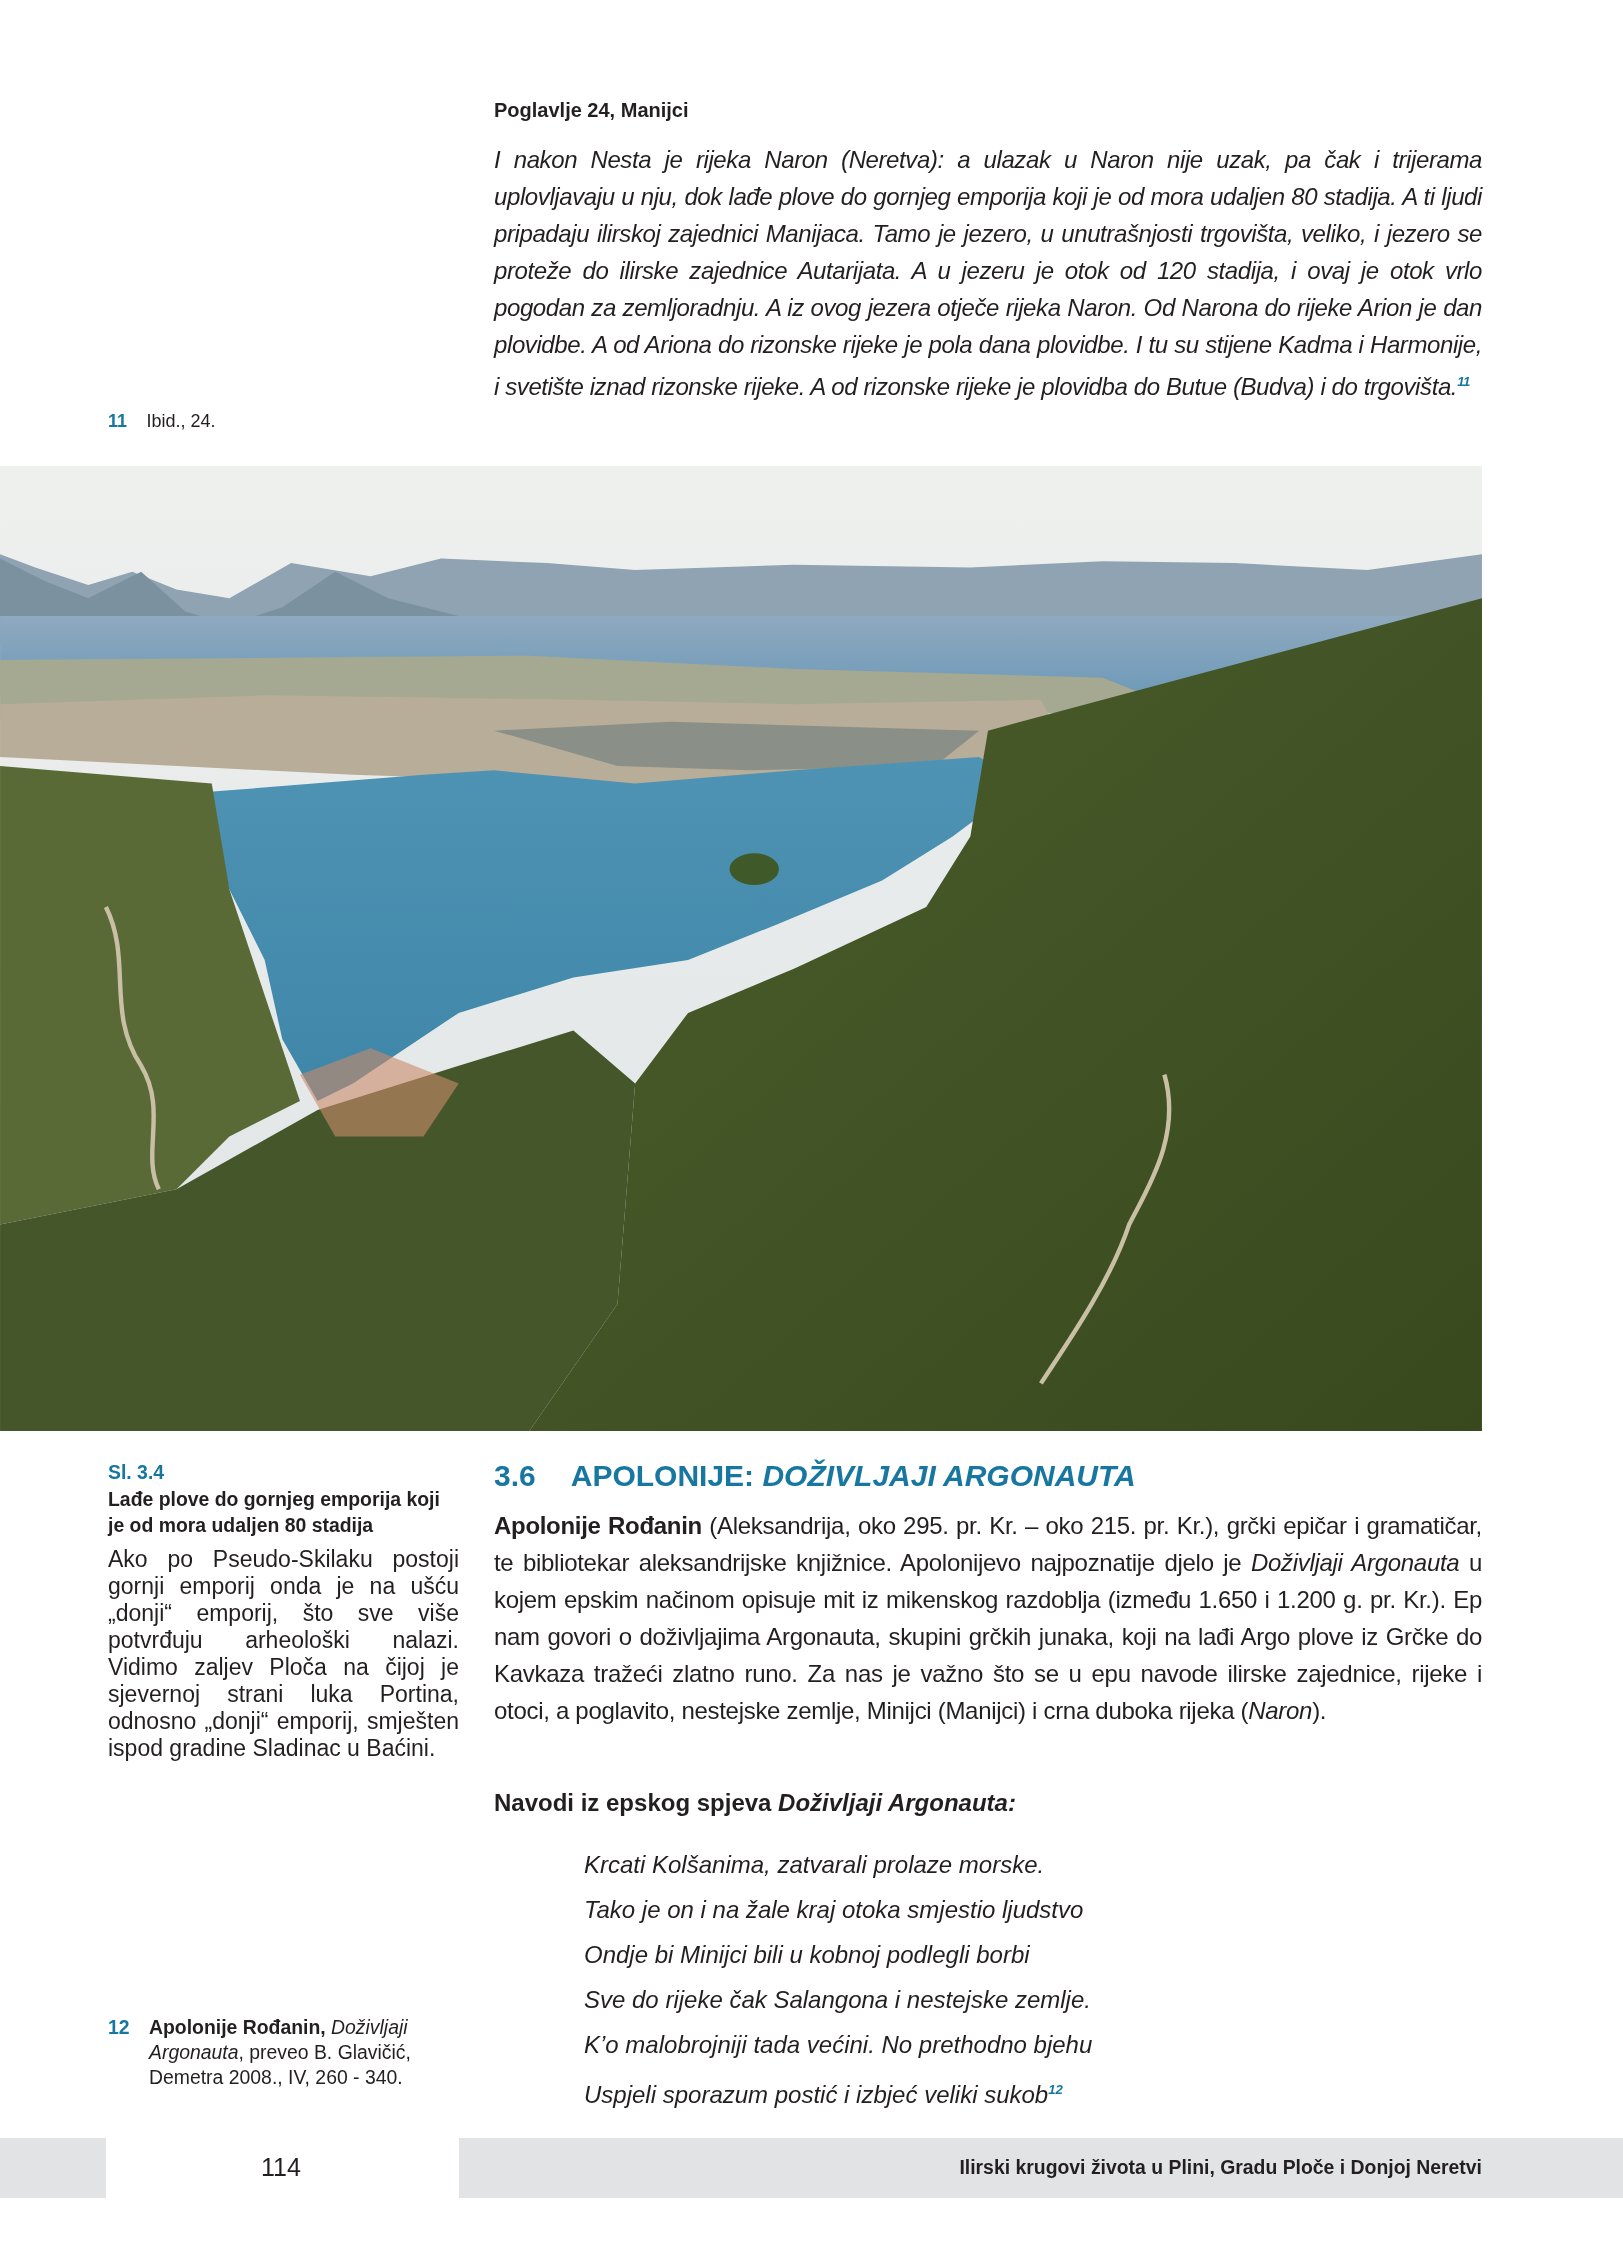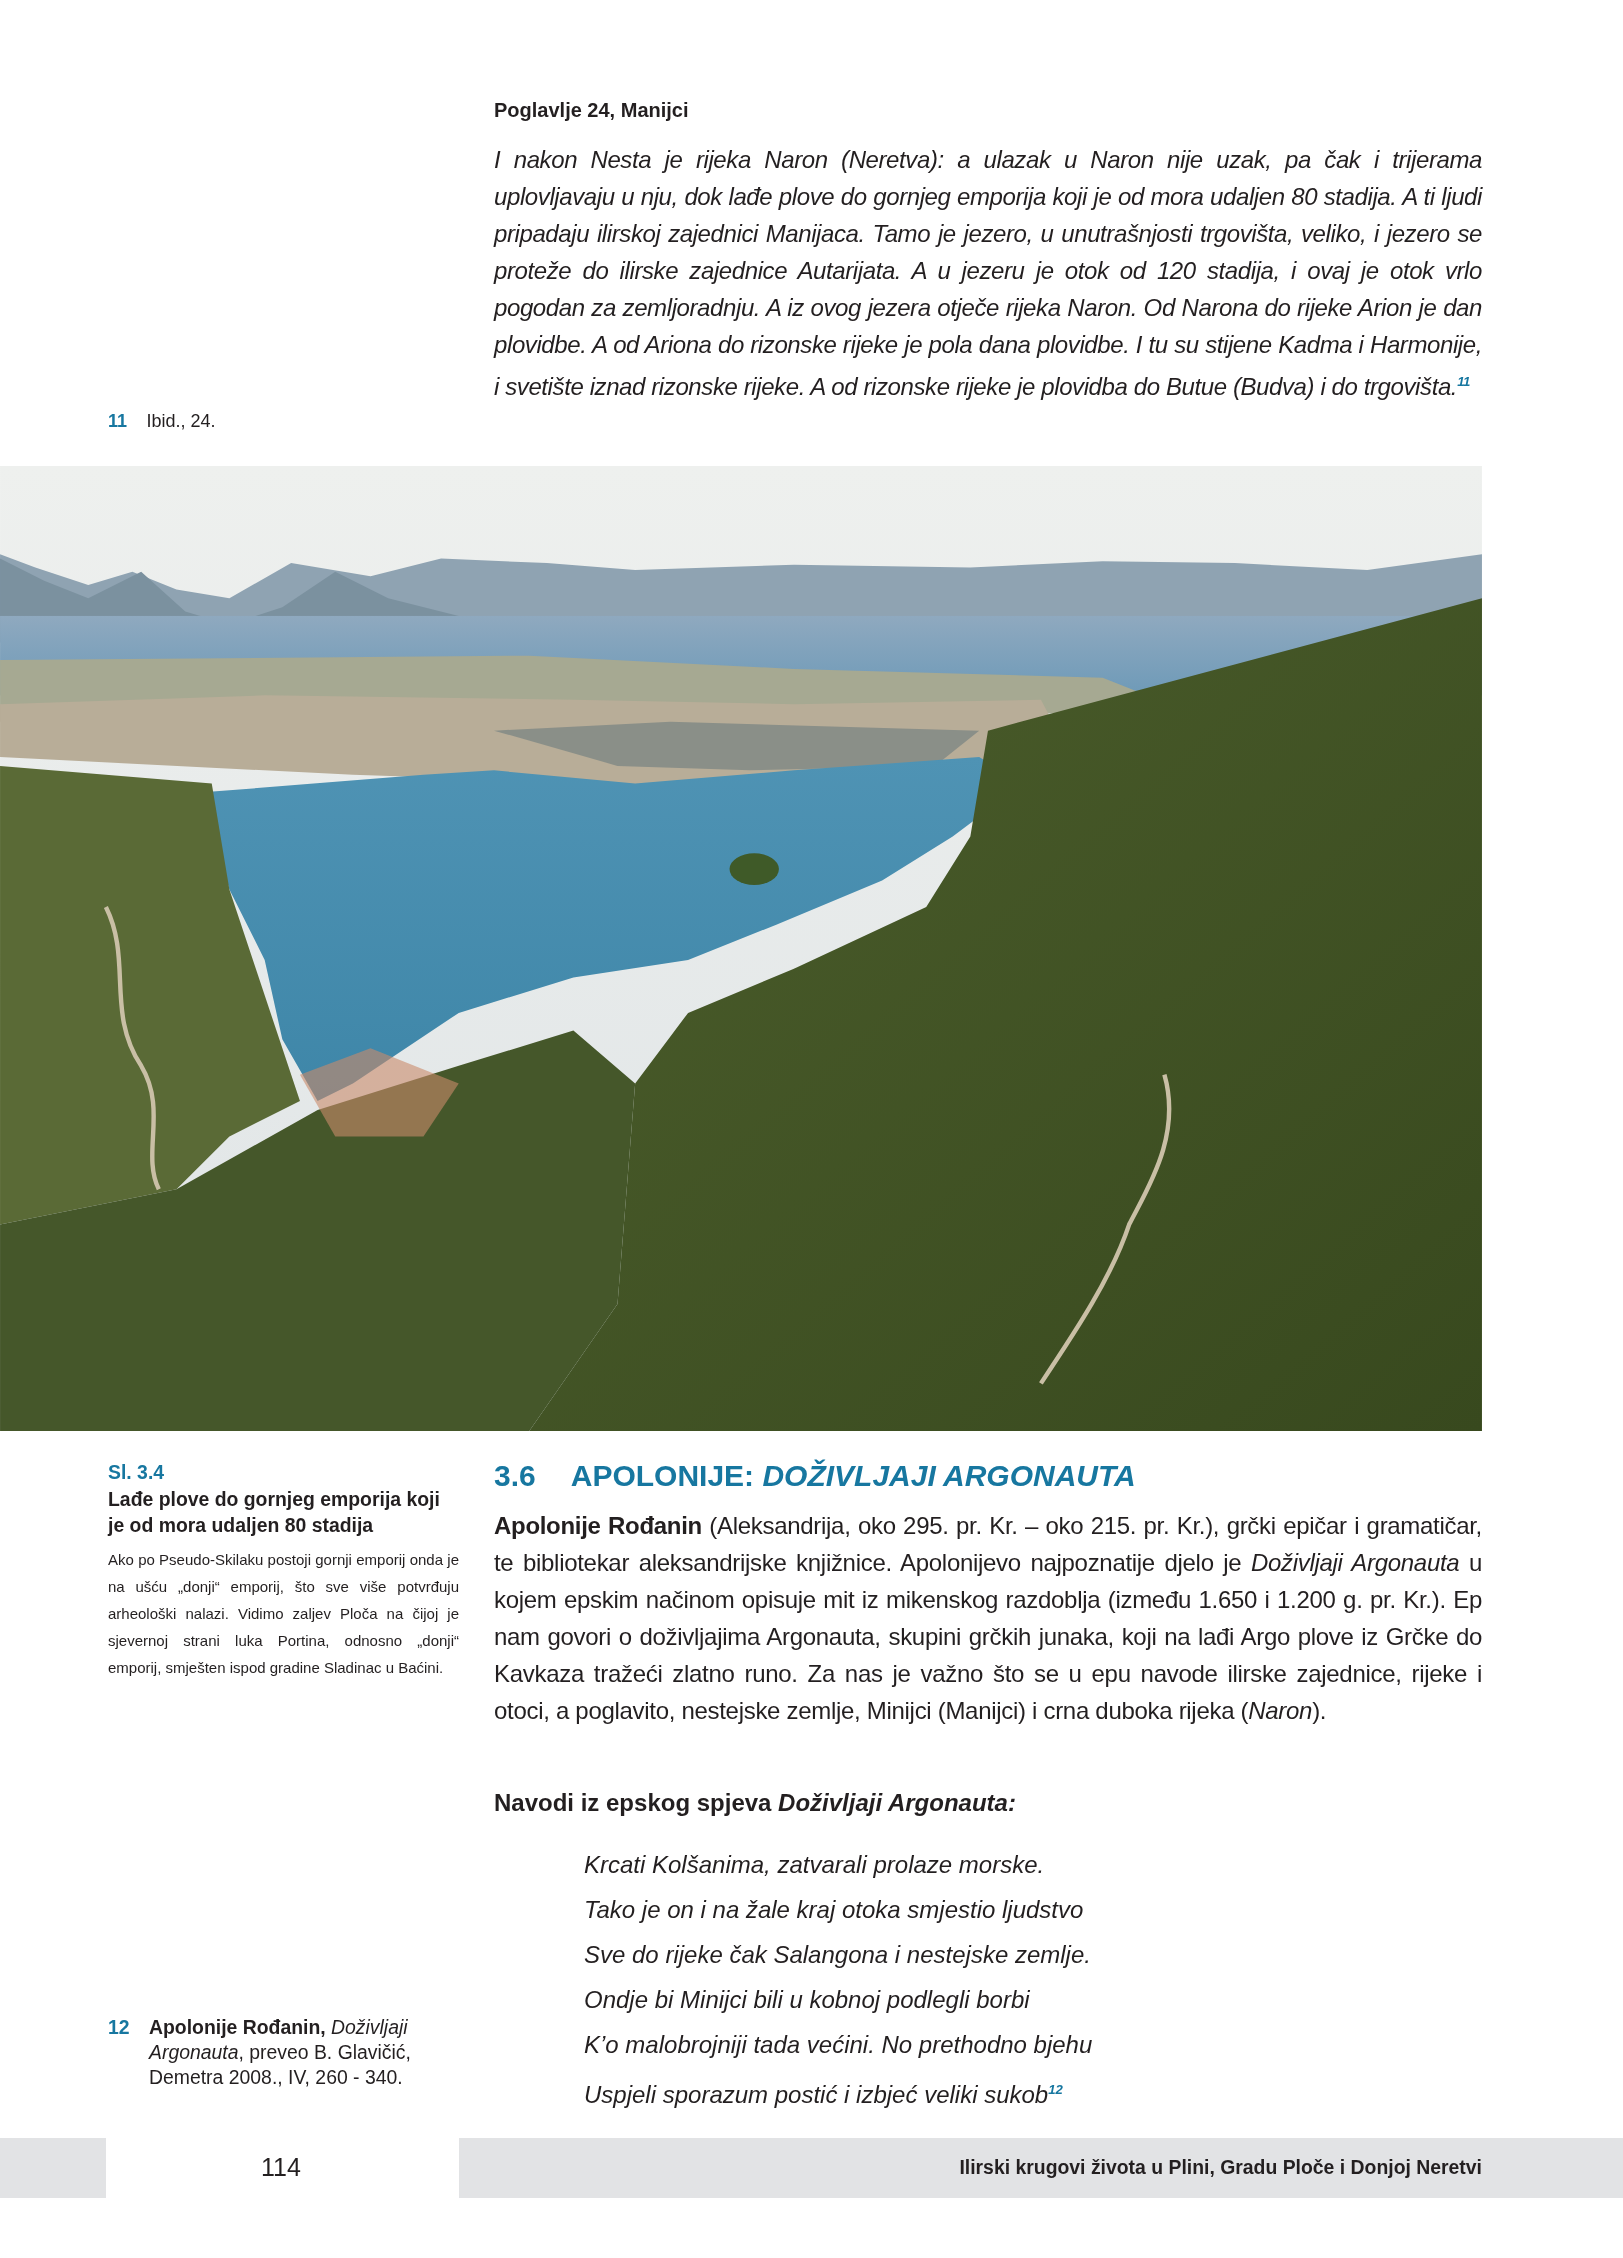--- a/index.html
+++ b/index.html
@@ -23,21 +23,21 @@
   .fn-num { color: #1777a0; font-weight: bold; margin-right: 19.4px; }
 
   
   #photo { left: 0; top: 466px; width: 1482px; height: 965px; overflow: hidden; }
   #photo svg { display: block; }
 
   
   #caption { left: 108px; top: 1461px; width: 351px; }
   #fig-label { font-size: 19.4px; font-weight: bold; color: #1777a0; }
   #fig-title { font-size: 19.4px; font-weight: bold; line-height: 26.5px; margin-top: 1.8px; color: #231f20; }
-  #fig-text { font-size: 15px; line-height: 27px; text-align: justify; margin-top: 7px; color: #231f20; }
+  #fig-text { font-size: 23px; line-height: 27px; text-align: justify; margin-top: 7px; color: #231f20; }
 
   
   #section-heading { left: 494px; top: 1459px; font-size: 30px; font-weight: bold; color: #1777a0; }
   #section-num { margin-right: 35px; text-align: center; }
 
   
   #section-body {
     left: 494px; top: 1507px; width: 988px;
     font-size: 24px; line-height: 37px; text-align: justify; letter-spacing: -0.3px; color: #231f20;
   }
@@ -113,22 +113,22 @@
   <span id="section-num">3.6</span><span>APOLONIJE: </span><i>DOŽIVLJAJI ARGONAUTA</i>
 </div>
 
 <div id="section-body" class="abs"><b>Apolonije Rođanin</b><span> (Aleksandrija, oko 295. pr. Kr. – oko 215. pr. Kr.), grčki epičar i gramatičar, te bibliotekar aleksandrijske knjižnice. Apolonijevo najpoznatije djelo je </span><i>Doživljaji Argonauta</i><span> u kojem epskim načinom opisuje mit iz mikenskog razdoblja (između 1.650 i 1.200 g. pr. Kr.). Ep nam govori o doživljajima Argonauta, skupini grčkih junaka, koji na lađi Argo plove iz Grčke do Kavkaza tražeći zlatno runo. Za nas je važno što se u epu navode ilirske zajednice, rijeke i otoci, a poglavito, nestejske zemlje, Minijci (Manijci) i crna duboka rijeka (</span><i>Naron</i><span>).</span></div>
 
 <div id="verse-intro" class="abs"><span>Navodi iz epskog spjeva </span><i>Doživljaji Argonauta:</i></div>
 
 <div id="verses" class="abs">
   <div>Krcati Kolšanima, zatvarali prolaze morske.</div>
   <div>Tako je on i na žale kraj otoka smjestio ljudstvo</div>
+  <div>Ondje bi Minijci bili u kobnoj podlegli borbi</div>
   <div>Sve do rijeke čak Salangona i nestejske zemlje.</div>
-  <div>Ondje bi Minijci bili u kobnoj podlegli borbi</div>
   <div>K’o malobrojniji tada većini. No prethodno bjehu</div>
   <div><span>Uspjeli sporazum postić i izbjeć veliki sukob</span><sup class="fn">12</sup></div>
 </div>
 
 <div id="fn12" class="abs">
   <span class="fn-num">12</span>
   <span class="fn-body"><b>Apolonije Rođanin,</b><i> Doživljaji Argonauta</i><span>, preveo B. Glavičić, Demetra 2008., IV, 260 - 340.</span></span>
 </div>
 
 <div id="footer-left" class="abs"></div>

